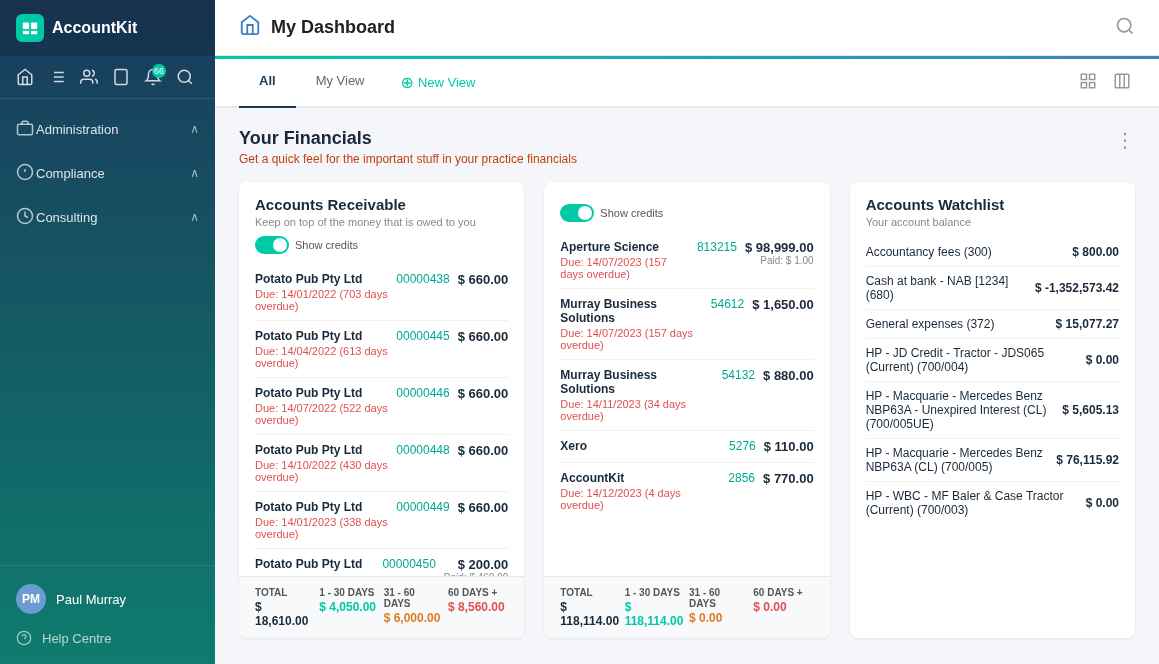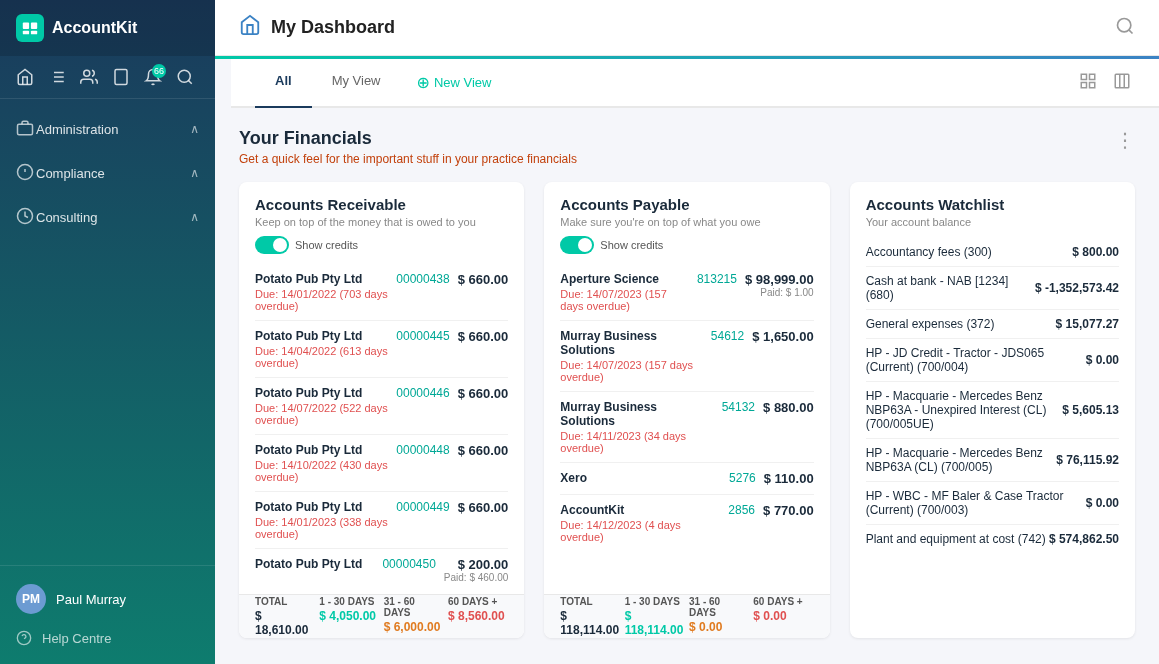--- a/index.html
+++ b/index.html
@@ -27,21 +27,21 @@
 
     
     .main { flex: 1; display: flex; flex-direction: column; overflow: hidden; }
     .main-header { background: white; padding: 14px 24px; display: flex; align-items: center; justify-content: space-between; border-bottom: 1px solid #e8e8e8; }
     .main-header-left { display: flex; align-items: center; gap: 10px; }
     .main-header-icon { color: #3b82c4; font-size: 20px; }
     .main-header-title { font-size: 18px; font-weight: 600; color: #222; }
     .main-header-search { color: #999; cursor: pointer; }
 
     
-    .tabs-bar { background: white; padding: 0 24px; display: flex; align-items: center; justify-content: space-between; border-bottom: 2px solid #e8e8e8; margin-left: 16px; }
+    .tabs-bar { background: white; padding: 0 24px; display: flex; align-items: center; justify-content: space-between; border-bottom: 2px solid #e8e8e8; }
     .tabs-left { display: flex; gap: 0; }
     .tab { padding: 14px 20px; font-size: 13px; color: #666; cursor: pointer; border-bottom: 2px solid transparent; margin-bottom: -2px; }
     .tab.active { color: #1a3a5c; border-bottom: 2px solid #1a3a5c; font-weight: 600; }
     .tab-new { display: flex; align-items: center; gap: 4px; color: #00c9a7; padding: 14px 16px; cursor: pointer; font-size: 13px; }
     .tabs-right { display: flex; gap: 8px; color: #999; }
     .tabs-right .view-icon { cursor: pointer; padding: 4px; }
 
     
     .content { flex: 1; overflow-y: auto; padding: 20px 24px; }
     .section-header { margin-bottom: 16px; }
@@ -62,21 +62,21 @@
     .finance-panel-body { flex: 1; overflow-y: auto; padding: 0 16px; }
     .finance-row { padding: 8px 0; border-bottom: 1px solid #f0f0f0; display: flex; align-items: flex-start; justify-content: space-between; }
     .finance-row:last-child { border-bottom: none; }
     .finance-row-info { flex: 1; min-width: 0; }
     .finance-row-name { font-size: 12px; font-weight: 600; color: #1a2a3a; }
     .finance-row-due { font-size: 11px; color: #e05050; margin-top: 2px; }
     .finance-row-code { font-size: 12px; color: #00a896; cursor: pointer; margin: 0 8px; white-space: nowrap; }
     .finance-row-amount { font-size: 13px; font-weight: 600; color: #1a2a3a; white-space: nowrap; text-align: right; }
     .finance-row-paid { font-size: 10px; color: #888; text-align: right; }
 
-    .finance-panel-footer { background: #f8f9fb; padding: 1px 16px; border-top: 1px solid #e8e8e8; display: grid; grid-template-columns: 1fr 1fr 1fr 1fr; gap: 4px; }
+    .finance-panel-footer { background: #f8f9fb; padding: 10px 16px; border-top: 1px solid #e8e8e8; display: grid; grid-template-columns: 1fr 1fr 1fr 1fr; gap: 4px; }
     .footer-col { }
     .footer-label { font-size: 10px; color: #555; font-weight: 600; }
     .footer-value { font-size: 12px; font-weight: 700; color: #1a2a3a; margin-top: 2px; }
     .footer-value.green { color: #00c9a7; }
     .footer-value.orange { color: #e07b20; }
     .footer-value.red { color: #e05050; }
 
     
     .watchlist-row { padding: 7px 0; border-bottom: 1px solid #f0f0f0; display: flex; align-items: center; justify-content: flex-end; }
     .watchlist-row:last-child { border-bottom: none; }
@@ -362,26 +362,20 @@
           </div>
           <div class="footer-col">
             <div class="footer-label">60 DAYS +</div>
             <div class="footer-value red">$ 8,560.00</div>
           </div>
         </div>
       </div>
 
       <div class="finance-panel">
         <div class="finance-panel-header">
-          <div style="display:flex; align-items:flex-start; justify-content:space-between;">
-            <div>
-              <div class="finance-panel-title">Accounts Payable</div>
-              <div class="finance-panel-subtitle">Make sure you're on top of what you owe</div>
-            </div>
-          </div>
           <div class="finance-panel-controls">
             <div class="toggle">
                 <div class="toggle-thumb"></div>
               </div>
             <span class="toggle-label">Show credits</span>
           </div>
         </div>
         <div class="finance-panel-body">
           <div class="finance-row">
             <div class="finance-row-info">
@@ -482,22 +476,18 @@
             <span class="watchlist-amount">$ 5,605.13</span>
           </div>
           <div class="watchlist-row">
             <span class="watchlist-name">HP - Macquarie - Mercedes Benz NBP63A (CL) (700/005)</span>
             <span class="watchlist-amount">$ 76,115.92</span>
           </div>
           <div class="watchlist-row">
             <span class="watchlist-name">HP - WBC - MF Baler &amp; Case Tractor (Current) (700/003)</span>
             <span class="watchlist-amount">$ 0.00</span>
           </div>
-          <div class="watchlist-row">
-            <span class="watchlist-name">Plant and equipment at cost (742)</span>
-            <span class="watchlist-amount">$ 574,862.50</span>
-          </div>
         </div>
       </div>
 
     </div>
   </div>
 </div>
 
 </body></html>

